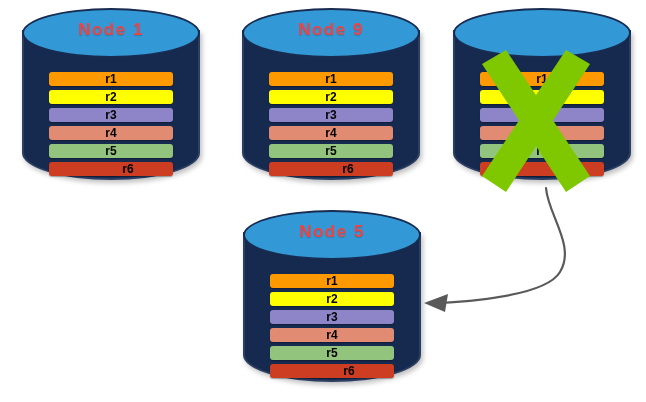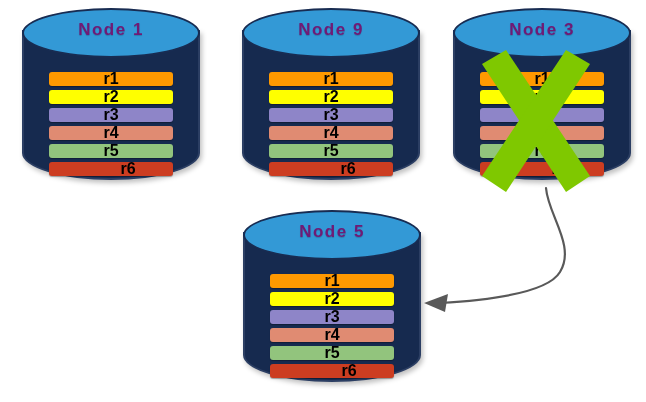--- a/index.html
+++ b/index.html
@@ -53,21 +53,21 @@
     border-radius: 50%;
     box-sizing: border-box;
   }
 
   .node-label {
     position: absolute;
     left: 0;
     top: 12px;
     width: 178px;
     text-align: center;
-    color: #701a75;
+    color: #ef4444;
     font-size: 17px;
     font-weight: bold;
     letter-spacing: 1.5px;
     z-index: 4;
     text-shadow: 0 1px 1px rgba(0,0,0,0.18);
   }
 
   .rows {
     position: absolute;
     left: 27px;
@@ -75,21 +75,21 @@
     width: 124px;
     z-index: 3;
   }
 
   .row {
     position: relative;
     height: 14px;
     margin-bottom: 4px;
     border-radius: 3px;
     color: #000000;
-    font-size: 16px;
+    font-size: 12px;
     font-weight: bold;
     line-height: 14px;
     text-align: center;
     box-shadow: 0 1px 1px rgba(0,0,0,0.3);
   }
   .row:last-child { margin-bottom: 5px; padding-left: 34px; }
 
   
   .x-mark {
     position: absolute;
@@ -136,21 +136,20 @@
       <div class="row" style="background: rgb(142, 133, 200);">r3</div>
       <div class="row" style="background: rgb(224, 139, 114);">r4</div>
       <div class="row" style="background: rgb(146, 196, 125);">r5</div>
       <div class="row" style="background: rgb(204, 61, 33);">r6</div>
     </div>
   </div>
 
   <div class="node" style="left:453px; top:8px;">
     <div class="cyl-body"></div>
     <div class="cyl-top"></div>
-    <div class="node-label">Node 3</div>
     <div class="rows">
       <div class="row" style="background: rgb(255, 153, 0);">r1</div>
       <div class="row" style="background: rgb(255, 255, 0);">r2</div>
       <div class="row" style="background: rgb(142, 133, 200);">r3</div>
       <div class="row" style="background: rgb(224, 139, 114);">r4</div>
       <div class="row" style="background: rgb(146, 196, 125);">r5</div>
       <div class="row" style="background: rgb(204, 61, 33);">r6</div>
     </div>
 
     <svg class="x-mark" width="120" height="145" viewBox="0 0 120 145" style="left:23px; top:42px;">

